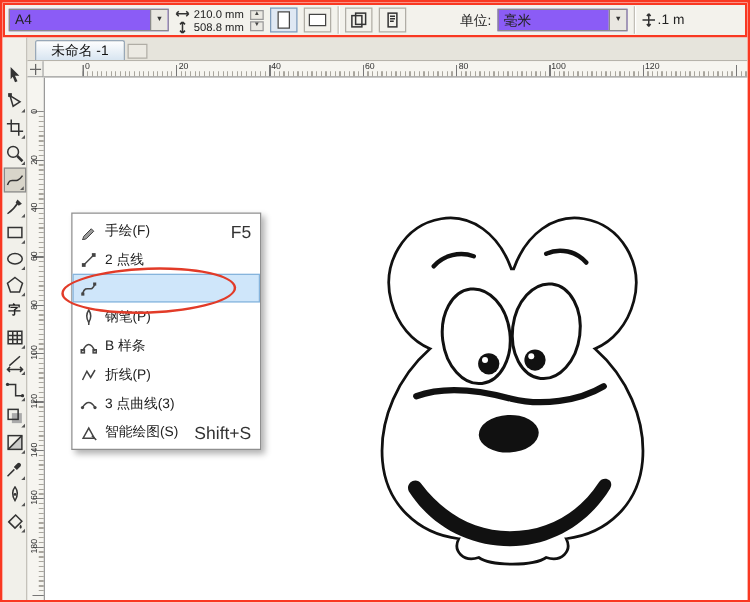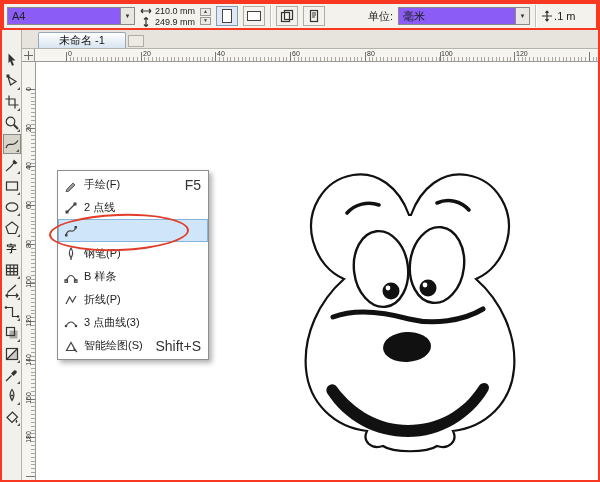--- a/index.html
+++ b/index.html
@@ -8,21 +8,21 @@
 
   
   .pbar{height:28px;box-sizing:border-box;border:2px solid #f93822;background:#f3f2ec;
     display:flex;align-items:center;padding:0 3px;gap:5px;font-size:11px;color:#222;overflow:hidden;}
   .combo{height:18px;box-sizing:border-box;background:#8b5cf6;border:1px solid #8a8a8a;
     display:flex;align-items:center;}
   .combo .val{flex:1;padding:0 4px;white-space:nowrap;overflow:hidden;}
   .combo .dd{width:13px;height:100%;background:#e9e7e1;border-left:1px solid #8a8a8a;
     font-size:6px;display:flex;align-items:center;justify-content:center;color:#333;}
   .paperc{width:128px;}
-  .unitsc{width:132px;}
+  .unitsc{width:104px;}
   .dims{display:flex;flex-direction:column;gap:1px;font-size:9px;line-height:10px;}
   .dimrow{display:flex;align-items:center;gap:3px;white-space:nowrap;}
   .stepper{display:flex;flex-direction:column;gap:1px;}
   .stepper .sp{width:11px;height:8px;box-sizing:border-box;border:1px solid #999;background:#ebe9e3;
     font-size:5px;line-height:5px;text-align:center;color:#444;}
   .tbtn{width:22px;height:20px;box-sizing:border-box;border:1px solid #b0ada5;background:#f3f2ec;
     display:flex;align-items:center;justify-content:center;}
   .tbtn.on{background:#dfe8f3;border-color:#7f9cbb;}
   .pglyph{width:8px;height:12px;border:1px solid #444;background:#fff;}
   .lglyph{width:12px;height:8px;border:1px solid #444;background:#fff;}
@@ -35,21 +35,21 @@
   .toolbox{width:20px;box-sizing:border-box;background:#f1f0ea;border-right:1px solid #b6b3ab;
     display:flex;flex-direction:column;align-items:center;padding-top:20px;gap:1px;flex:0 0 20px;}
   .tool{width:18px;height:20px;display:flex;align-items:center;justify-content:center;position:relative;box-sizing:border-box;}
   .tool.active{background:#d8d5ca;border:1px solid #8a8a8a;}
   .tool.fly::after{content:"";position:absolute;right:1px;bottom:1px;
     border-left:3px solid transparent;border-bottom:3px solid #555;}
   .tzi{font-size:10px;font-weight:bold;color:#222;line-height:10px;}
 
   .rightcol{flex:1;display:flex;flex-direction:column;min-width:0;}
   .tabbar{height:18px;background:#e6e4dc;border-bottom:1px solid #b6b3ab;display:flex;align-items:flex-end;}
-  .tab{margin-left:16px;height:16px;box-sizing:border-box;padding:0 20px;
+  .tab{margin-left:6px;height:16px;box-sizing:border-box;padding:0 12px;
     background:linear-gradient(#fefefe,#d8e5f1);border:1px solid #98a8b8;border-bottom:none;
     border-radius:2px 2px 0 0;font-size:11px;display:flex;align-items:center;color:#111;}
   .tabstub{width:16px;height:12px;margin-left:2px;margin-bottom:1px;background:#eceae3;
     border:1px solid #b0ada5;box-sizing:border-box;}
 
   .rulerrow{height:13px;display:flex;}
   .corner{width:13px;height:13px;box-sizing:border-box;background:#f1f0ea;
     border-right:1px solid #9a9a9a;border-bottom:1px solid #9a9a9a;
     display:flex;align-items:center;justify-content:center;}
   .hruler{flex:1;position:relative;background:#f6f5f0;border-bottom:1px solid #9a9a9a;
@@ -109,21 +109,21 @@
       <div class="dimrow">
         <svg width="12" height="10" viewBox="0 0 12 10">
             <path d="M1 5 H11 M1 5 l2-2 M1 5 l2 2 M11 5 l-2-2 M11 5 l-2 2" class="ticn" stroke-width="1"></path>
           </svg>
         <span>210.0 mm</span>
       </div>
       <div class="dimrow">
         <svg width="12" height="10" viewBox="0 0 12 10">
             <path d="M6 0.5 V9.5 M6 0.5 l-2 2 M6 0.5 l2 2 M6 9.5 l-2-2 M6 9.5 l2-2" class="ticn" stroke-width="1"></path>
           </svg>
-        <span>249.9 mm</span>
+        <span>508.8 mm</span>
       </div>
     </div>
     <div class="stepper">
       <div class="sp">▲</div>
       <div class="sp">▼</div>
     </div>
     <div class="tbtn on">
         <span class="pglyph"></span>
       </div>
     <div class="tbtn">

